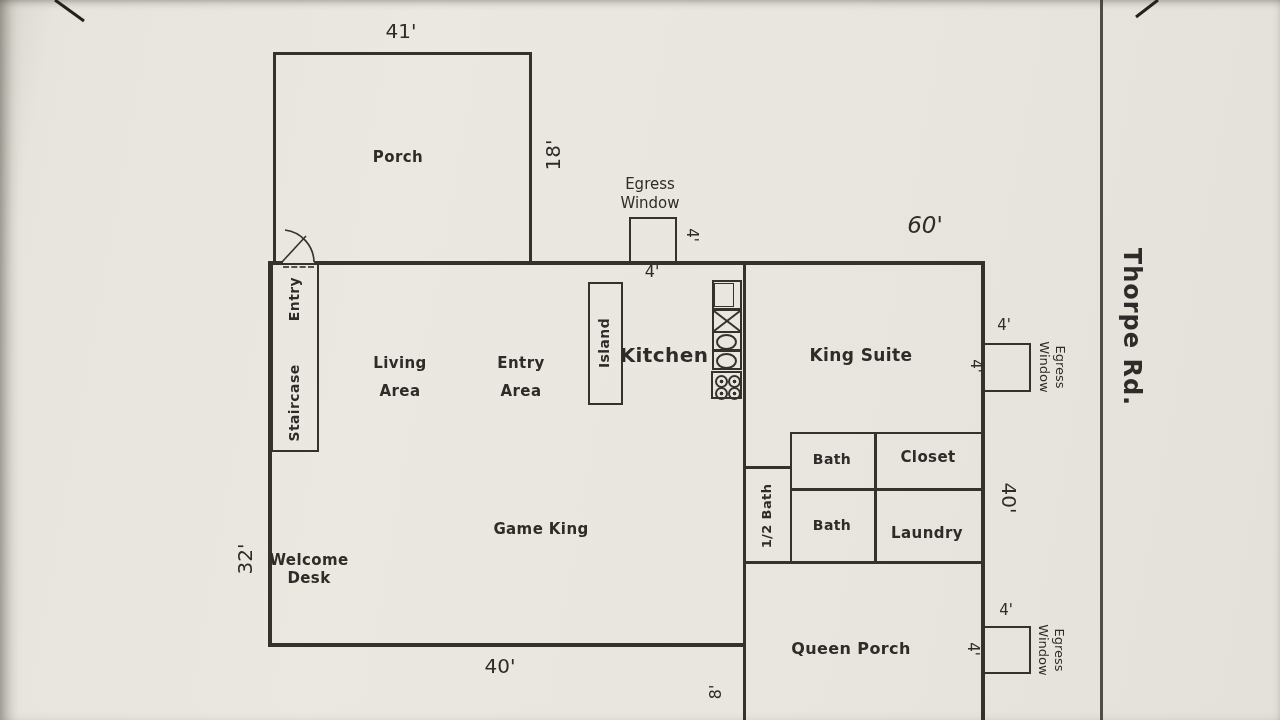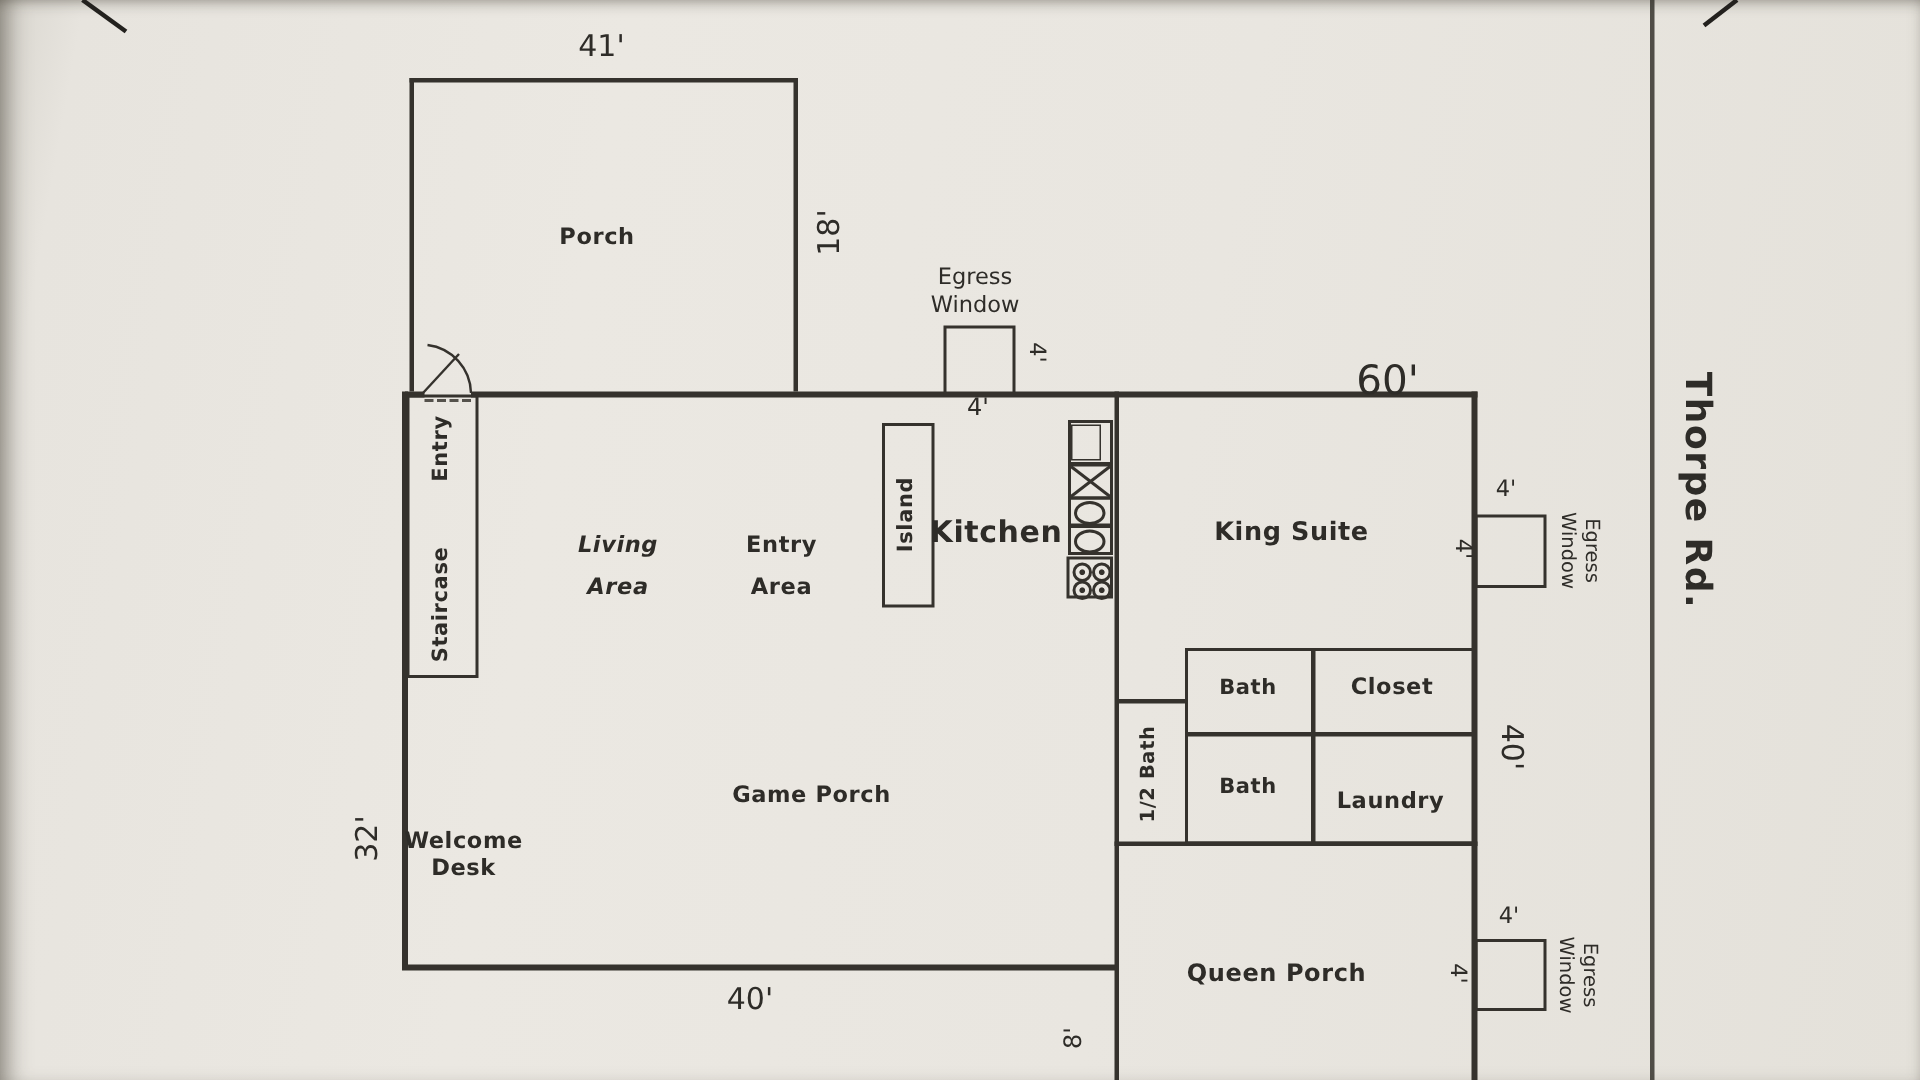--- a/index.html
+++ b/index.html
@@ -68,31 +68,31 @@
   <div class="lbl room rotccw" style="left:294px;top:403px;font-size:14px;">Staircase</div>
 
   <div class="box" style="left:629px;top:217px;width:44px;height:43px;border-width:2.5px;"></div>
   <div class="lbl twoline" style="left:650px;top:194px;font-size:15px;line-height:19px;">
     <span>Egress</span>
     <span>Window</span>
   </div>
   <div class="lbl dim-sm rotcw" style="left:691px;top:235px;">4'</div>
   <div class="lbl" style="left:652px;top:272px;font-size:16px;">4'</div>
 
-  <div class="lbl" style="left:925px;top:254px;font-size:27px;">60'</div>
+  <div class="lbl" style="left:925px;top:225px;font-size:23px;font-style:italic;">60'</div>
 
-  <div class="lbl room twoline" style="left:412px;top:377px;line-height:28px;font-style:italic;">
+  <div class="lbl room twoline" style="left:400px;top:377px;line-height:28px;">
     <span>Living</span>
     <span>Area</span>
   </div>
   <div class="lbl room twoline" style="left:521px;top:377px;line-height:28px;">
     <span>Entry</span>
     <span>Area</span>
   </div>
-  <div class="lbl room" style="left:541px;top:530px;">Game Porch</div>
+  <div class="lbl room" style="left:541px;top:530px;">Game King</div>
   <div class="lbl room twoline" style="left:309px;top:569px;line-height:18px;">
     <span>Welcome</span>
     <span>Desk</span>
   </div>
 
   <div class="box" style="left:588px;top:282px;width:31px;height:119px;"></div>
   <div class="lbl room rotccw" style="left:604px;top:343px;font-size:14px;">Island</div>
   <div class="lbl room" style="left:664px;top:355px;font-size:20px;">Kitchen</div>
 
   <div class="box" style="left:712px;top:280px;width:26px;height:26px;"></div>

